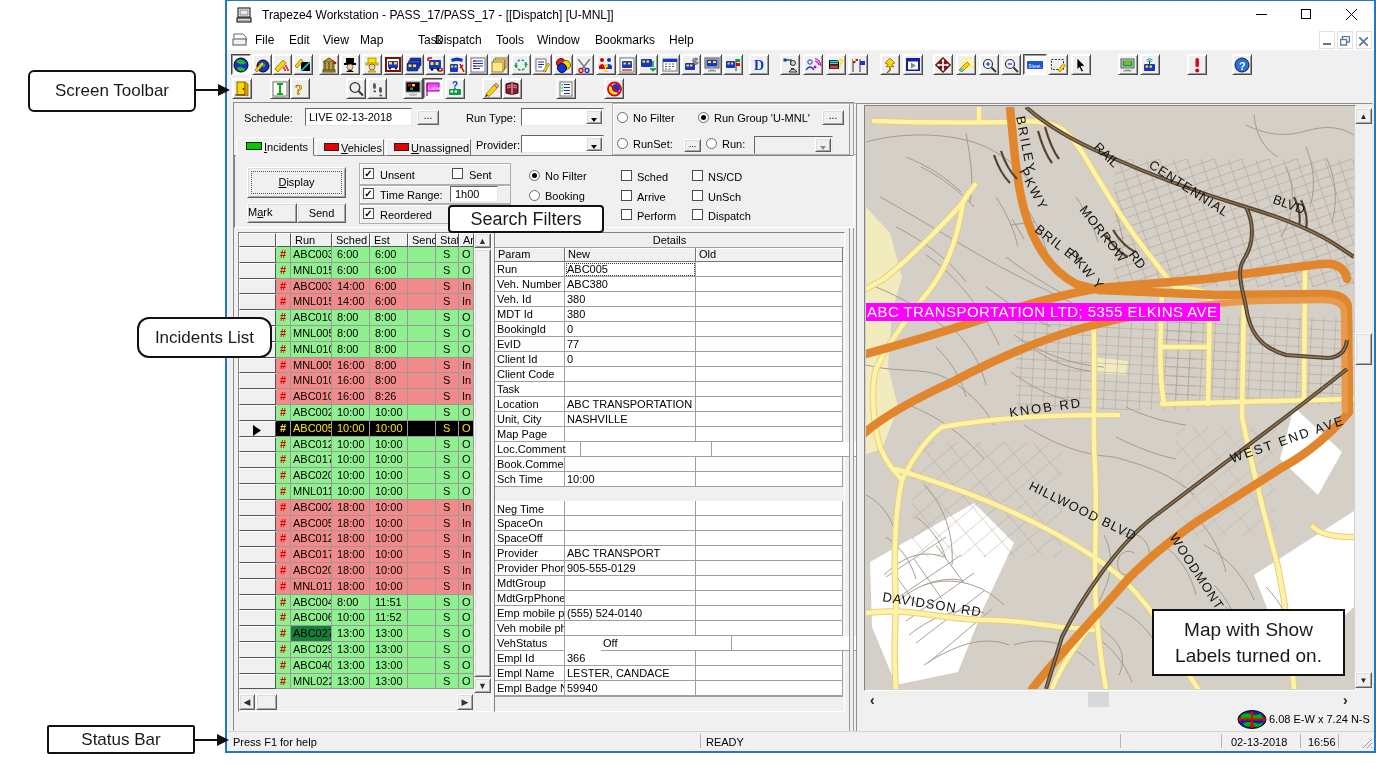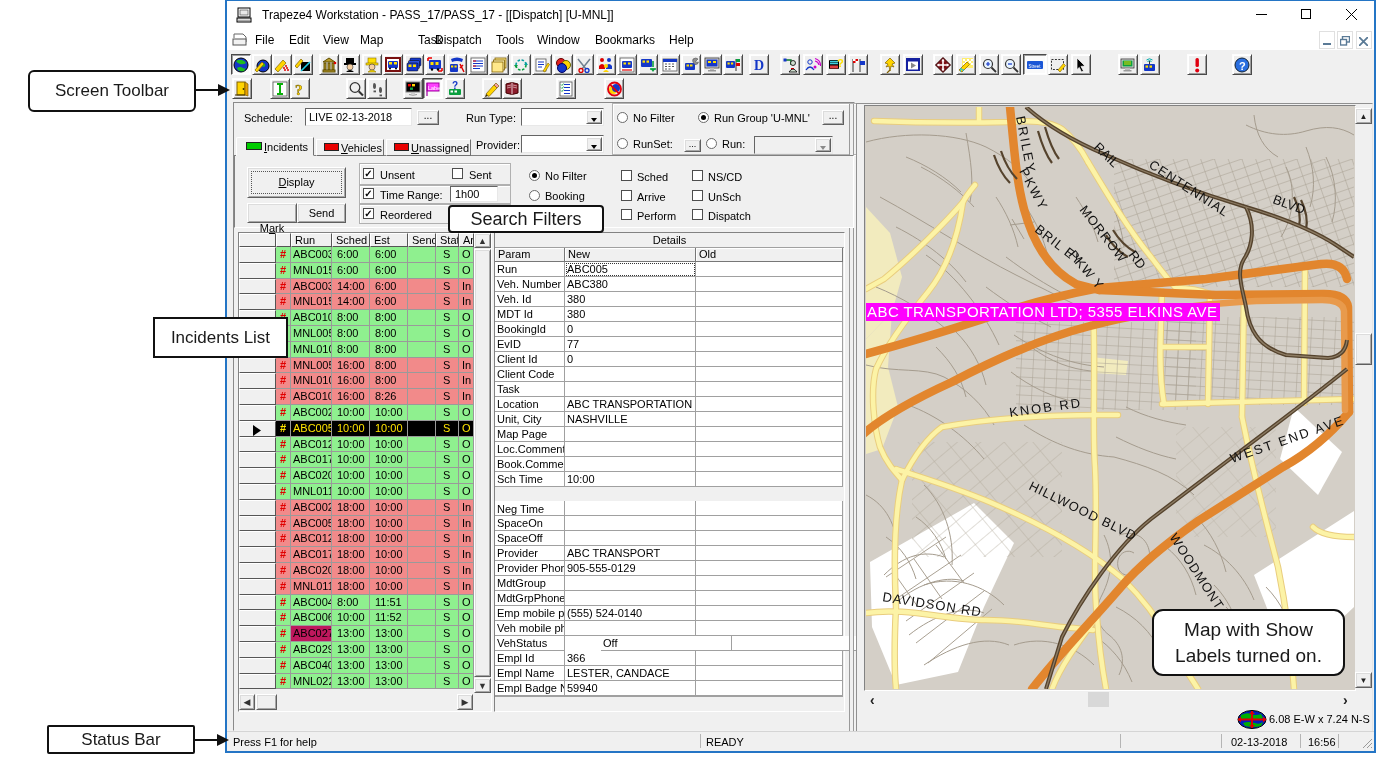--- a/index.html
+++ b/index.html
@@ -513,21 +513,21 @@
 <div class="abs t11" style="left:341px;top:142px;z-index:4"><span style="text-decoration:underline">V</span>ehicles</div>
 <div class="abs" style="left:386px;top:139px;width:85px;height:17px;background:#f0f0f0;border:1px solid;border-color:#fff #707070 #707070 #fff;z-index:2"></div>
 <div class="abs" style="left:394px;top:143px;width:15px;height:8px;background:#e80000;border:1px solid #222;z-index:4"></div>
 <div class="abs t11" style="left:411px;top:142px;z-index:4"><span style="text-decoration:underline">U</span>nassigned</div>
 <div class="abs" style="left:234px;top:155px;width:620px;height:73px;background:#f0f0f0;border:1px solid;border-color:#808080 #fff #fff #808080;z-index:1"></div>
 <div class="abs btn" style="left:247px;top:167px;width:99px;height:31px;z-index:2">
     <div style="position:absolute;left:3px;top:3px;right:3px;bottom:3px;border:1px dotted #555"></div>
     <div class="t11" style="text-align:center;padding-top:8px"><span style="text-decoration:underline">D</span>isplay</div>
   </div>
 <div class="abs btn" style="left:247px;top:203px;width:50px;height:20px;z-index:2">
-    <div class="t11" style="text-align:center;padding-top:18px">M<span style="text-decoration:underline">a</span>rk</div>
+    <div class="t11" style="padding-top:2px">M<span style="text-decoration:underline">a</span>rk</div>
   </div>
 <div class="abs btn" style="left:297px;top:203px;width:49px;height:20px;z-index:2">
     <div class="t11" style="text-align:center;padding-top:3px">Send</div>
   </div>
 <div class="abs" style="left:359px;top:163px;width:152px;height:22px;border:1px solid #b0b0b0;box-shadow:inset 1px 1px 0 #fff;z-index:2"></div>
 <div class="abs" style="left:359px;top:185px;width:152px;height:19px;border:1px solid #b0b0b0;box-shadow:inset 1px 1px 0 #fff;z-index:2"></div>
 <div class="abs" style="left:359px;top:204px;width:152px;height:20px;border:1px solid #b0b0b0;box-shadow:inset 1px 1px 0 #fff;z-index:2"></div>
 <div class="abs cb" style="left:363px;top:168px;z-index:3">✓</div>
 <div class="abs t11" style="left:380px;top:169px;z-index:3">Unsent</div>
 <div class="abs cb" style="left:452px;top:168px;z-index:3"></div>
@@ -802,21 +802,21 @@
     <div class="ic" style="width:41px;background:#8ff08f;color:#000;padding-left:2px">ABC006</div>
     <div class="ic" style="width:38px;background:#8ff08f;color:#000;padding-left:5px">10:00</div>
     <div class="ic" style="width:38px;background:#8ff08f;color:#000;padding-left:5px">11:52</div>
     <div class="ic" style="width:28px;background:#8ff08f;color:#000"></div>
     <div class="ic" style="width:23px;background:#8ff08f;color:#000;padding-left:7px">S</div>
     <div class="ic" style="width:15px;background:#8ff08f;color:#000;padding-left:3px">O</div>
   </div>
 <div class="abs" style="left:239px;top:626.2px;width:37px;height:15.8px;background:#f0f0f0;border:1px solid;border-color:#fff #555 #555 #fff"></div>
 <div class="irow" style="left:276px;top:626.2px;height:15.8px">
     <div class="ic" style="width:15px;background:#8ff08f;color:#e00000;text-align:center;font-weight:bold;''">#</div>
-    <div class="ic" style="width:41px;background:#be185d;color:#000;padding-left:2px">ABC027</div>
+    <div class="ic" style="width:41px;background:#15803d;color:#000;padding-left:2px">ABC027</div>
     <div class="ic" style="width:38px;background:#8ff08f;color:#000;padding-left:5px">13:00</div>
     <div class="ic" style="width:38px;background:#8ff08f;color:#000;padding-left:5px">13:00</div>
     <div class="ic" style="width:28px;background:#8ff08f;color:#000"></div>
     <div class="ic" style="width:23px;background:#8ff08f;color:#000;padding-left:7px">S</div>
     <div class="ic" style="width:15px;background:#8ff08f;color:#000;padding-left:3px">O</div>
   </div>
 <div class="abs" style="left:239px;top:642.0px;width:37px;height:15.8px;background:#f0f0f0;border:1px solid;border-color:#fff #555 #555 #fff"></div>
 <div class="irow" style="left:276px;top:642.0px;height:15.8px">
     <div class="ic" style="width:15px;background:#8ff08f;color:#e00000;text-align:center;font-weight:bold;''">#</div>
     <div class="ic" style="width:41px;background:#8ff08f;color:#000;padding-left:2px">ABC029</div>
@@ -913,21 +913,21 @@
     <div class="dc" style="width:70px">Unit, City</div>
     <div class="dc" style="width:131px;">NASHVILLE</div>
     <div class="dc" style="width:147px"></div>
   </div>
 <div class="drow" style="top:426.67px;left:495px;height:14.97px">
     <div class="dc" style="width:70px">Map Page</div>
     <div class="dc" style="width:131px;"></div>
     <div class="dc" style="width:147px"></div>
   </div>
 <div class="drow" style="top:441.64px;left:495px;height:14.97px">
-    <div class="dc" style="width:70px">Loc.Comment</div>
+    <div class="dc" style="width:86px">Loc.Comment</div>
     <div class="dc" style="width:131px;"></div>
     <div class="dc" style="width:147px"></div>
   </div>
 <div class="drow" style="top:456.61px;left:495px;height:14.97px">
     <div class="dc" style="width:70px">Book.Commer</div>
     <div class="dc" style="width:131px;"></div>
     <div class="dc" style="width:147px"></div>
   </div>
 <div class="drow" style="top:471.58px;left:495px;height:14.97px">
     <div class="dc" style="width:70px">Sch Time</div>
@@ -1198,17 +1198,17 @@
 <div class="abs t11" style="left:233px;top:736px">Press F1 for help</div>
 <div class="abs t11" style="left:706px;top:736px">READY</div>
 <div class="abs t11" style="left:1231px;top:736px">02-13-2018</div>
 <div class="abs t11" style="left:1308px;top:736px">16:56</div>
 <svg class="abs" style="left:1362px;top:738px" width="11" height="11">
     <path d="M10 1 L1 10 M10 5 L5 10 M10 9 L9 10" stroke="#9a9a9a"></path>
   </svg>
 <div class="abs callout" style="left:28px;top:70px;width:168px;height:42px;border-radius:6px">Screen Toolbar</div>
 <div class="abs" style="left:196px;top:89px;width:22px;height:2px;background:#111;z-index:51"></div>
 <div class="abs" style="left:218px;top:84px;width:0;height:0;border-left:12px solid #111;border-top:6px solid transparent;border-bottom:6px solid transparent;z-index:51"></div>
-<div class="abs callout" style="left:153px;top:317px;width:135px;height:41px;border-radius:0">Incidents List</div>
+<div class="abs callout" style="left:137px;top:317px;width:135px;height:41px;border-radius:12px">Incidents List</div>
 <div class="abs callout" style="left:448px;top:205px;width:156px;height:28px;border-radius:4px;font-size:18px">Search Filters</div>
 <div class="abs callout" style="left:47px;top:725px;width:148px;height:29px;border-radius:2px">Status Bar</div>
 <div class="abs" style="left:195px;top:739px;width:22px;height:2px;background:#111;z-index:51"></div>
 <div class="abs" style="left:217px;top:734px;width:0;height:0;border-left:12px solid #111;border-top:6px solid transparent;border-bottom:6px solid transparent;z-index:51"></div>
-<div class="abs callout" style="left:1152px;top:609px;width:193px;height:67px;border-radius:11px;font-size:19px;line-height:26px;text-align:center">Map with Show<br>Labels turned on.</div>
+<div class="abs callout" style="left:1152px;top:609px;width:193px;height:67px;border-radius:0;font-size:19px;line-height:26px;text-align:center">Map with Show<br>Labels turned on.</div>
 </body></html>

